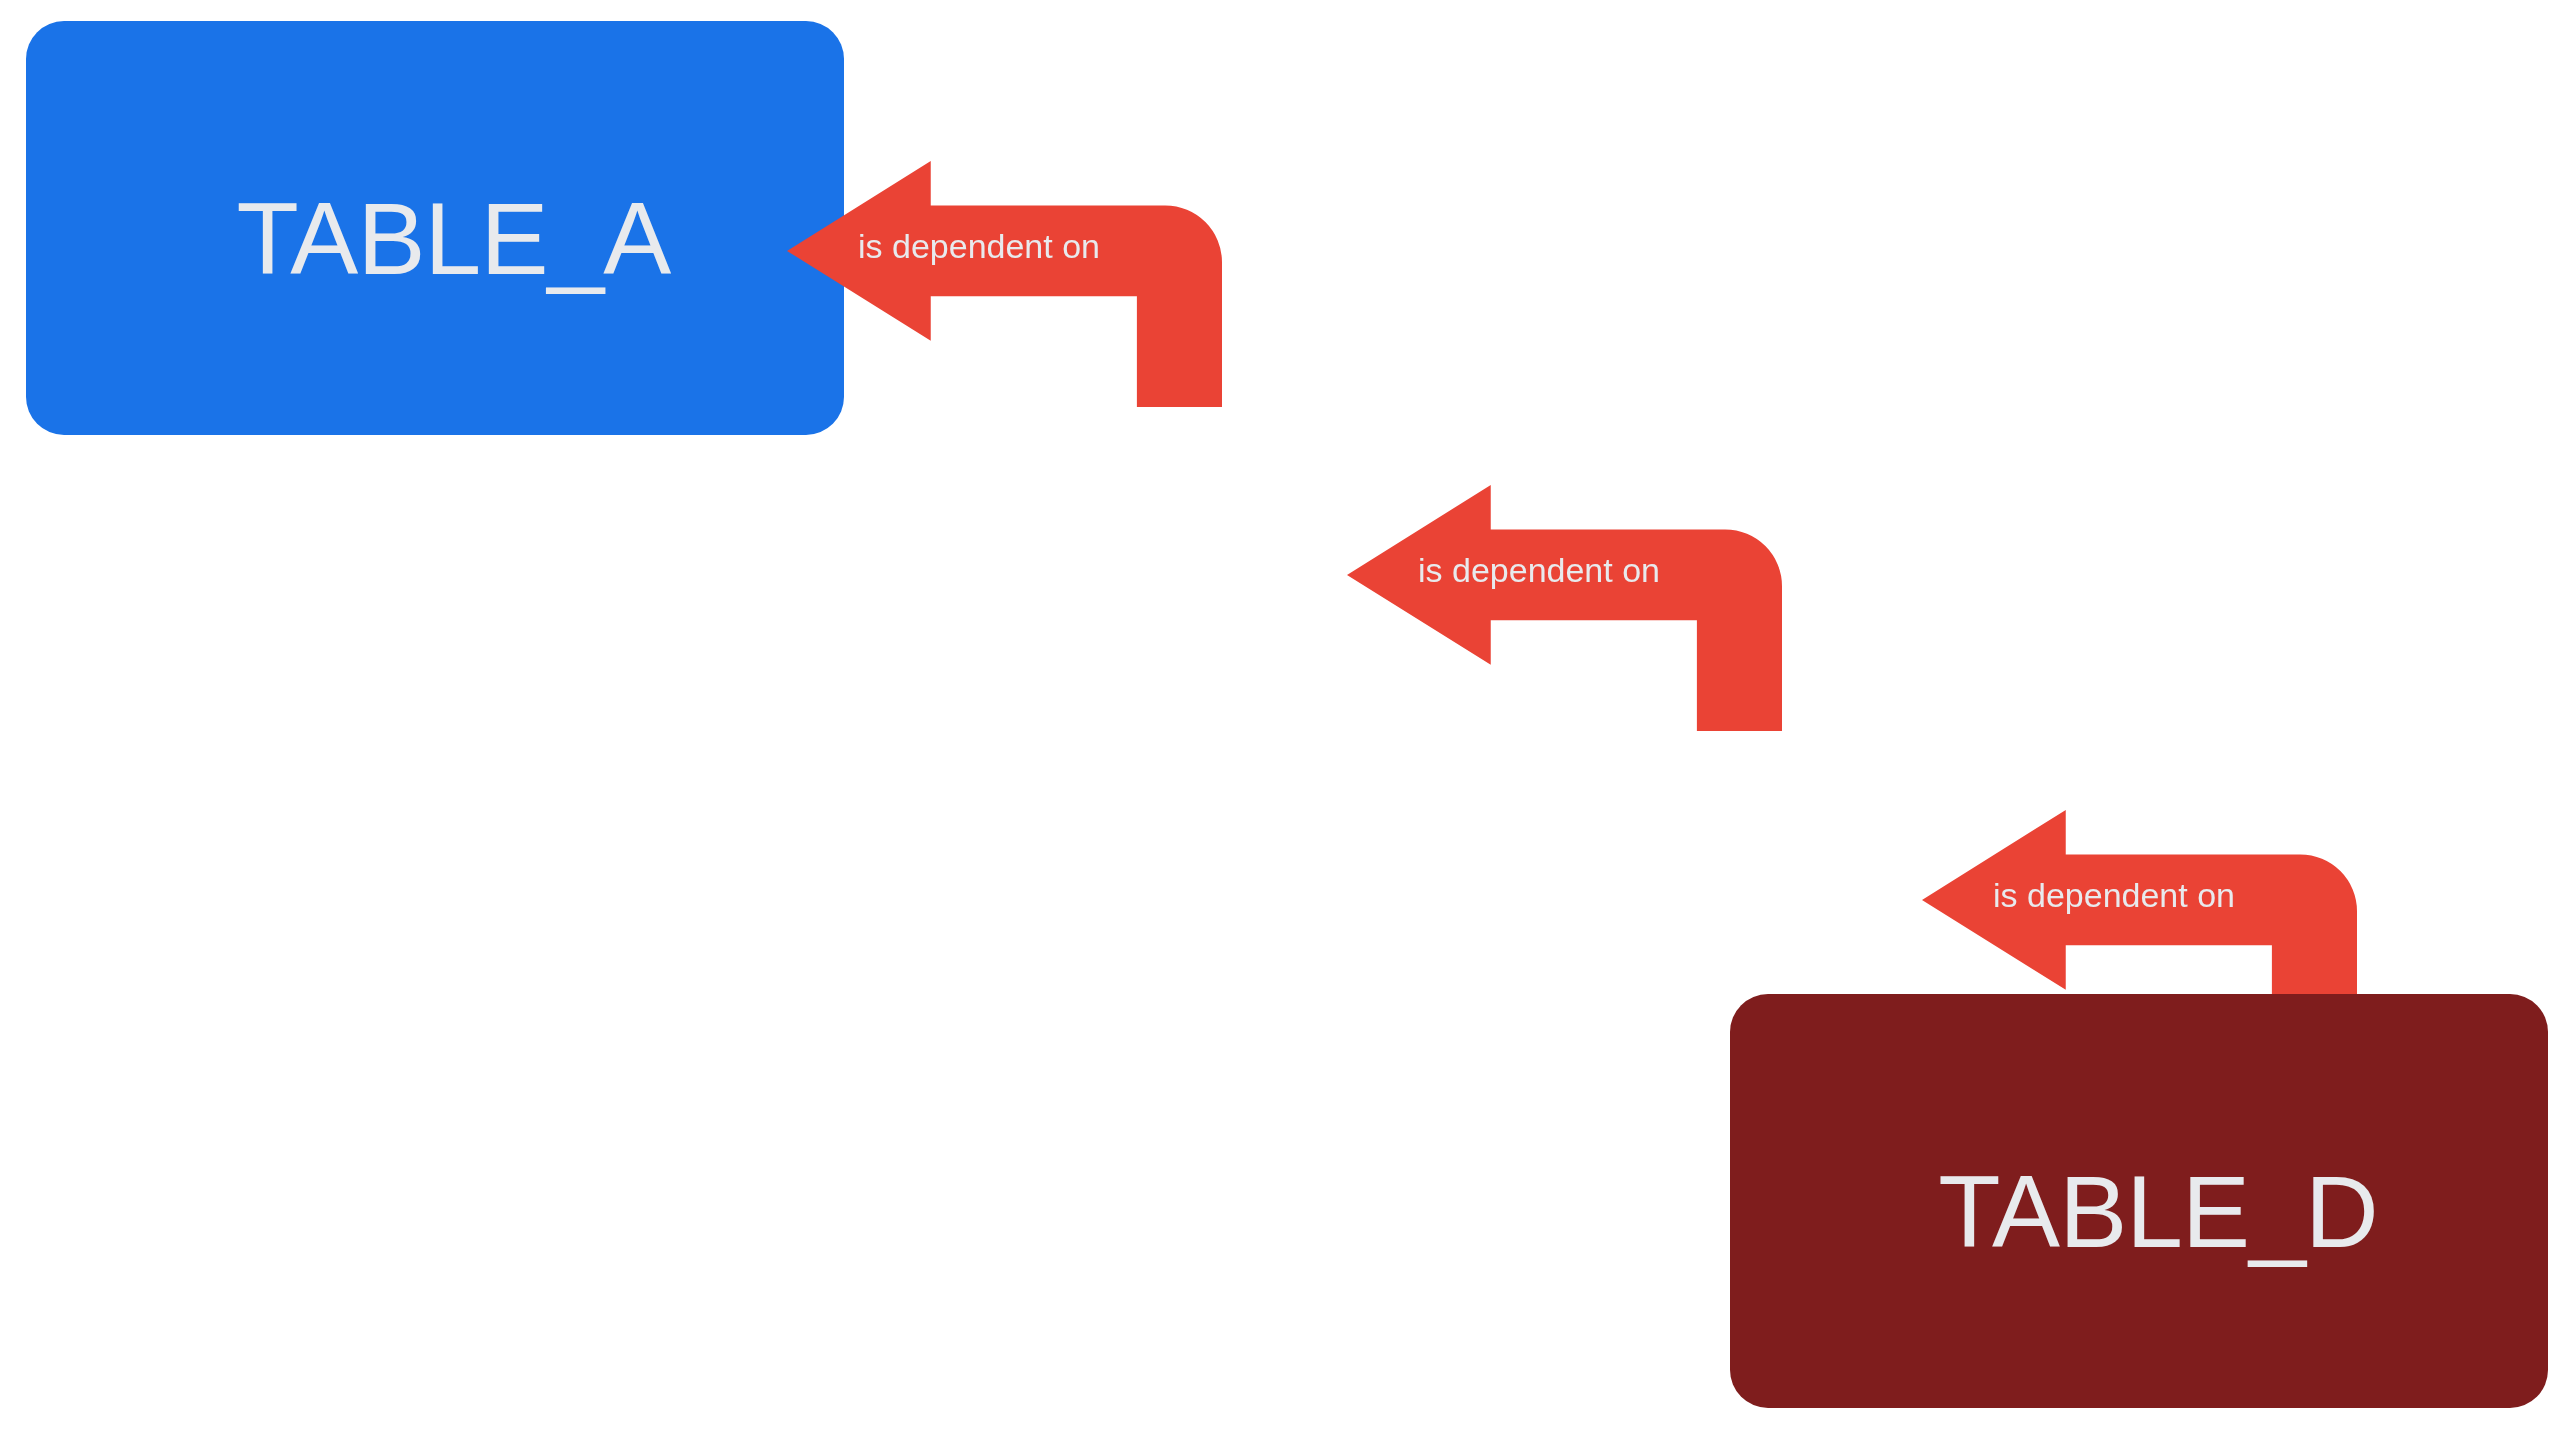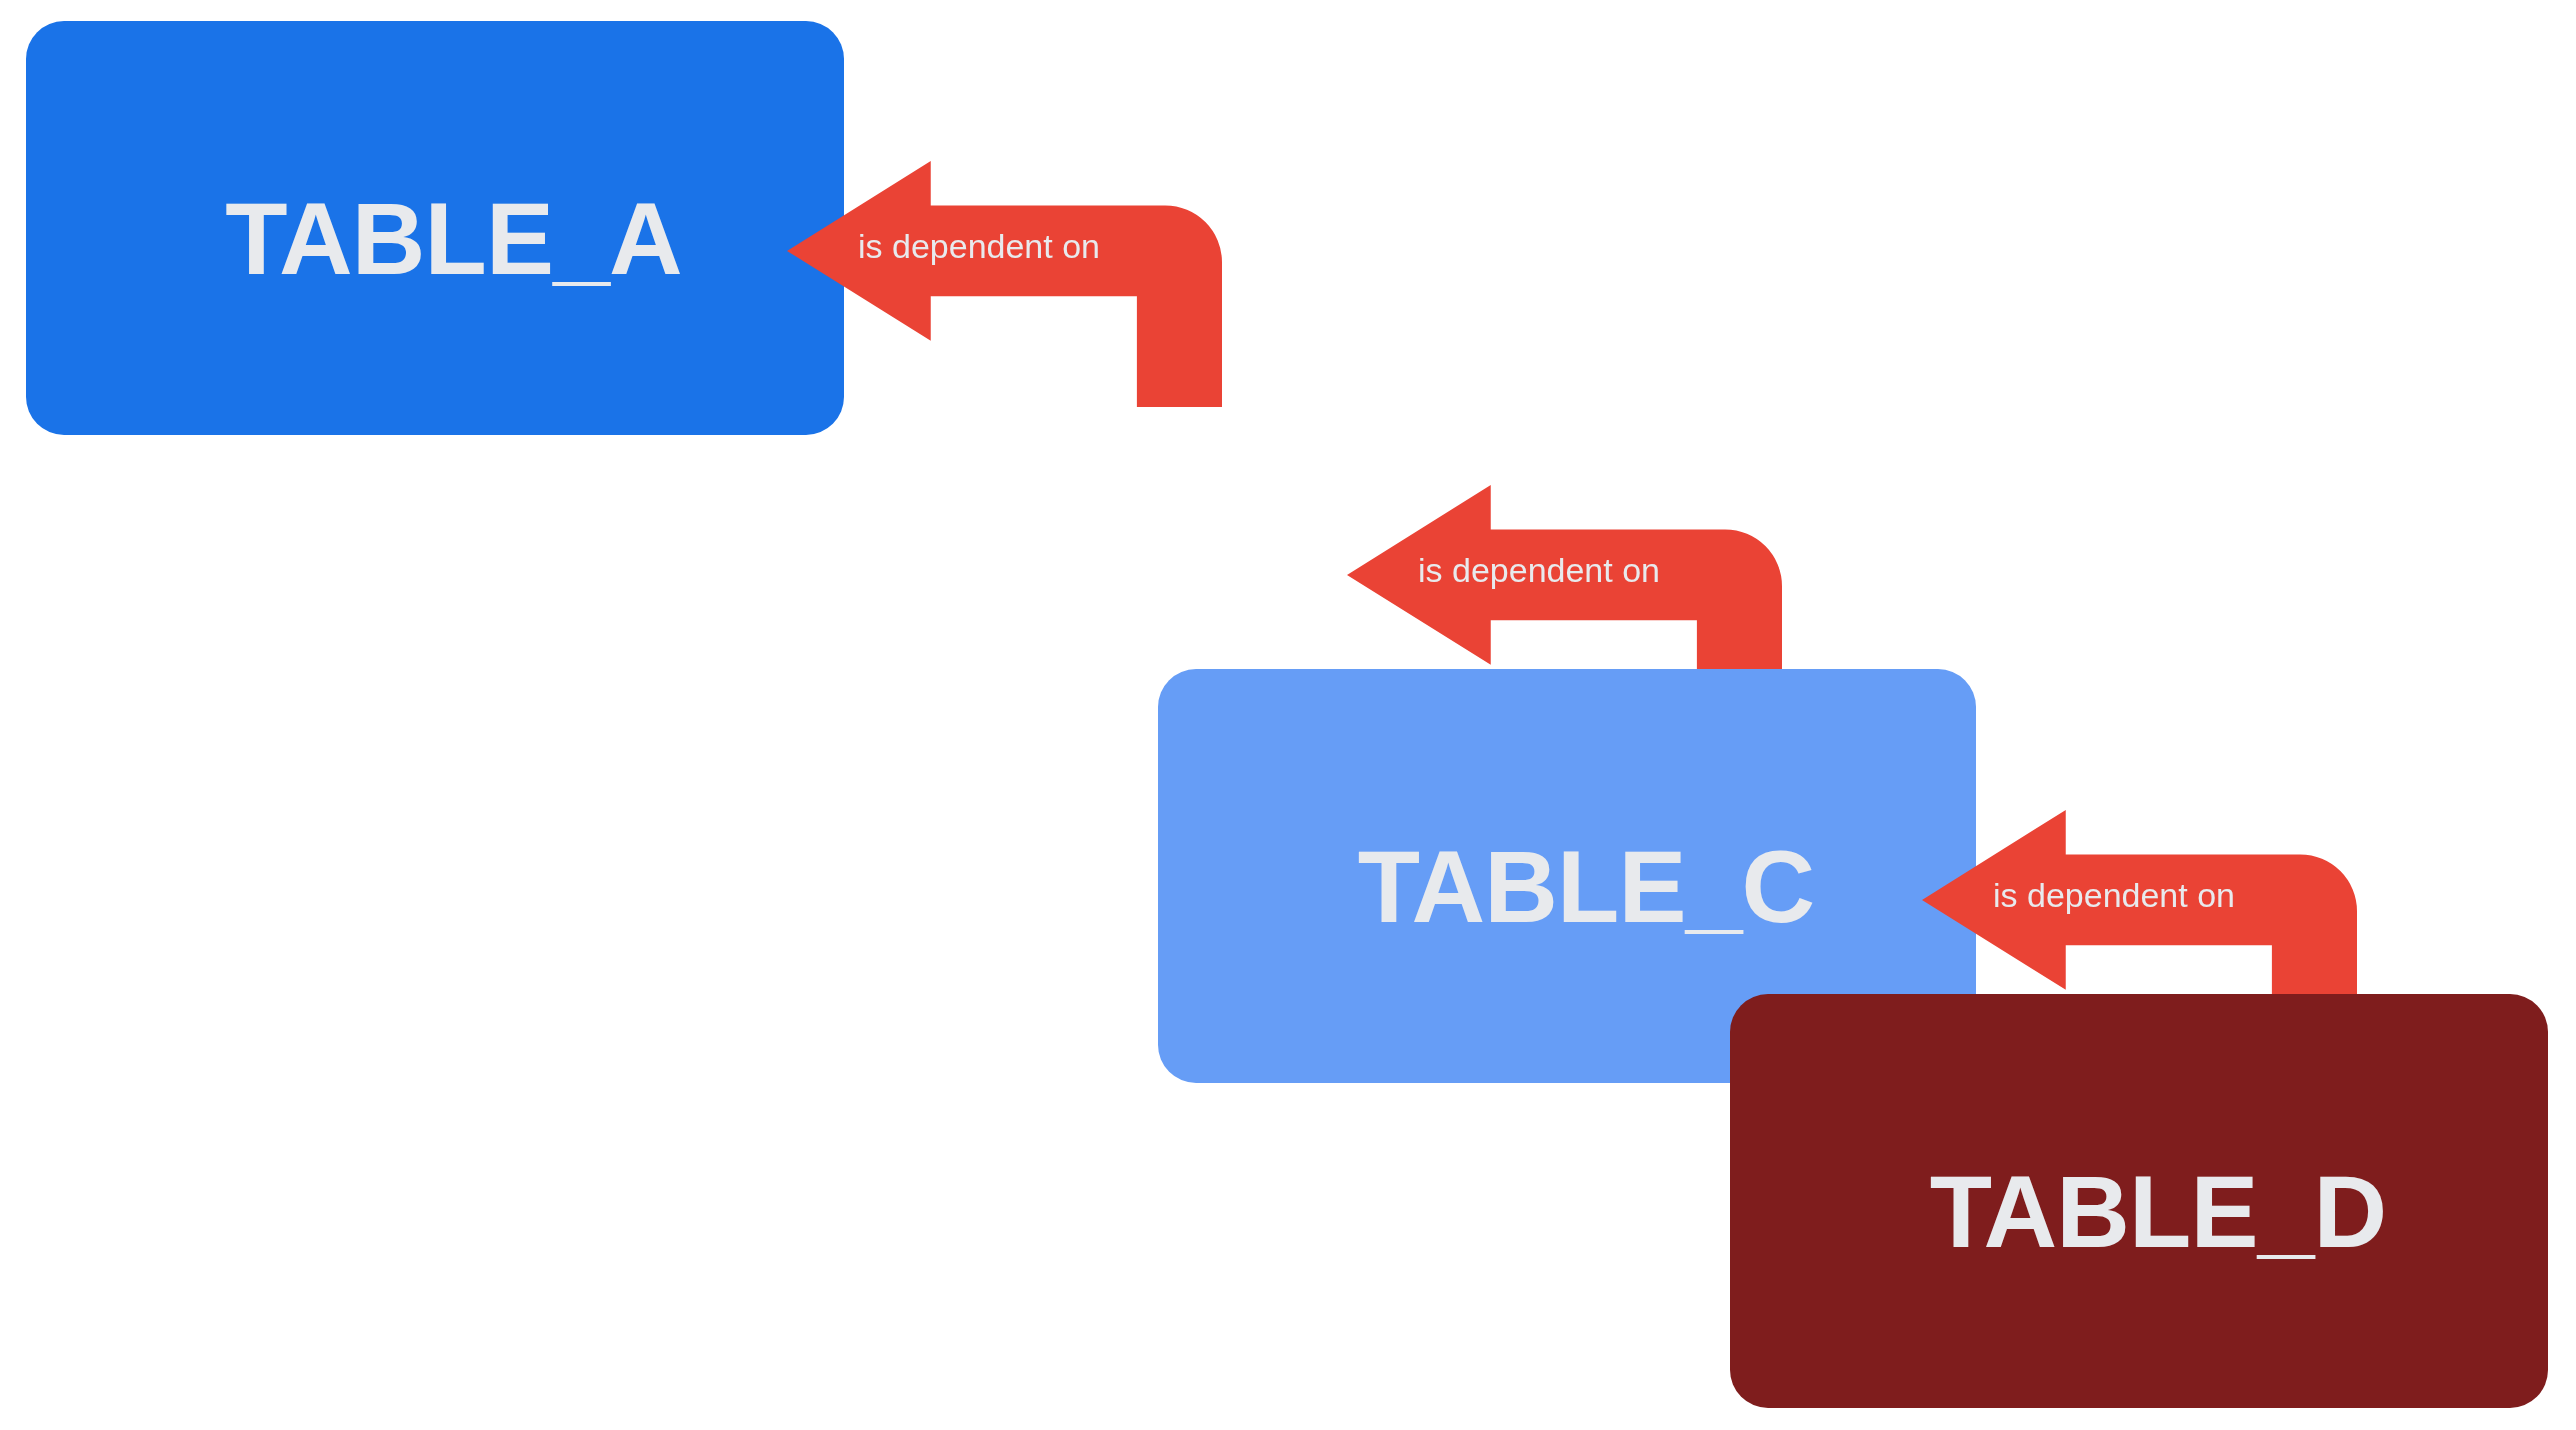--- a/index.html
+++ b/index.html
@@ -26,21 +26,21 @@
     height: 414px;
     border-radius: 38px;
     box-sizing: border-box;
     display: flex;
     align-items: center;
     justify-content: center;
   }
   .node-label {
     font-family: "Liberation Sans", sans-serif;
     font-size: 102px;
-    font-weight: 700;
+    font-weight: 400;
     letter-spacing: -0.9px;
     color: #E8EAED;
     white-space: nowrap;
     line-height: 1;
     user-select: none;
     margin-top: 22px;
   }
 
   .node-a { left: 25.5px;   top: 21px;   background: #1A73E8; z-index: 10; }
   .node-b { left: 586px;  top: 345px;  background: #4285F4; z-index: 20; }
@@ -122,23 +122,20 @@
                L 460,260
                L 370,260
                L 370,143
                L 152,143
                L 152,190
                Z" fill="#EA4335"></path>
     </svg>
     <span class="edge-label" style="color: rgb(232, 234, 237);">is dependent on</span>
   </div>
 
-  <div class="node node-c" style="background: rgb(102, 157, 246);">
-    <span class="node-label" style="color: rgb(232, 234, 237);">TABLE_C</span>
-  </div>
 
   <div class="edge edge-3">
     <svg viewBox="0 0 460 260" preserveAspectRatio="none">
       <path d="M 0,95
                L 152,0
                L 152,47
                L 400,47
                A 60,60 0 0 1 460,107
                L 460,260
                L 370,260

